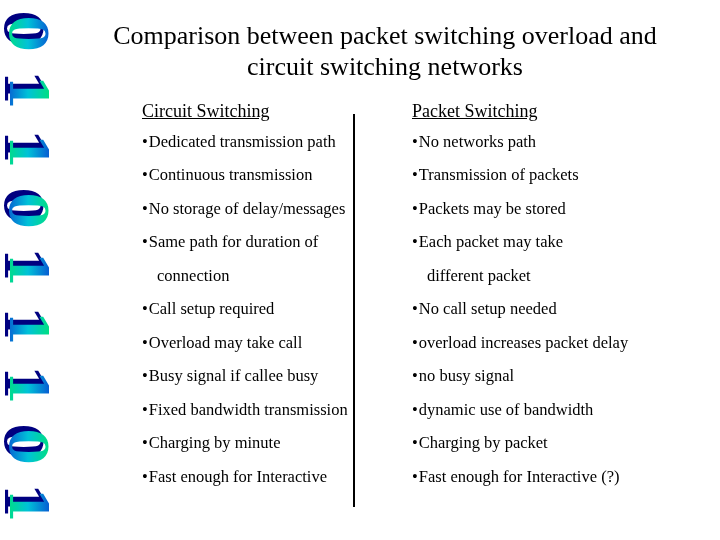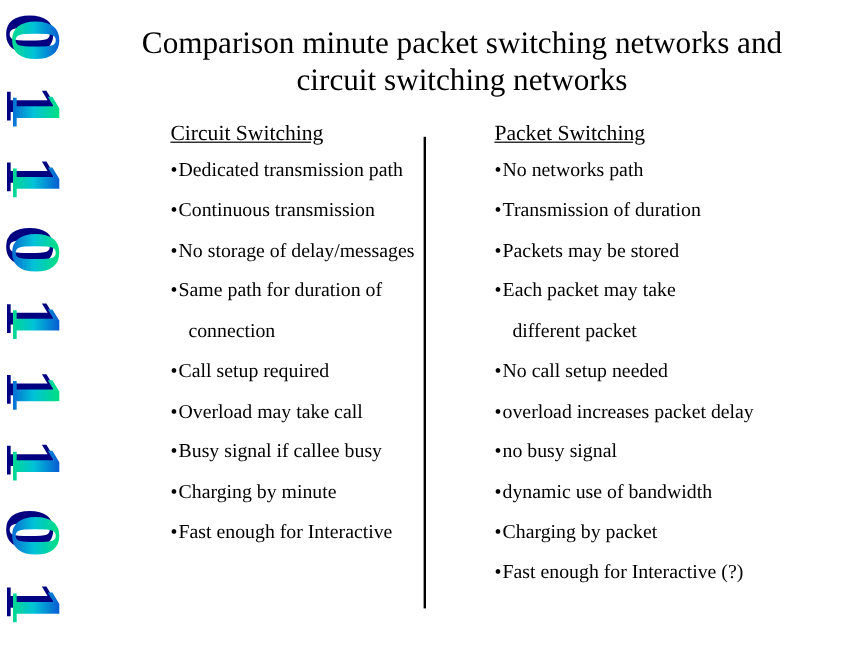--- a/index.html
+++ b/index.html
@@ -85,47 +85,48 @@
         <span class="glyph shadow">0</span>
         <span class="glyph face alt">0</span>
       </div>
       <div class="digit">
         <span class="glyph shadow">1</span>
         <span class="glyph face">1</span>
       </div>
     </div>
 
   <div class="title">
-    <div>Comparison minute packet switching networks and</div>
+    <div>Comparison between packet switching overload and</div>
     <div>circuit switching networks</div>
   </div>
 
   <div class="divider"></div>
 
   <div class="col left">
     <div class="col-header">Circuit Switching</div>
     <div class="rows">
         <div class="line"><span class="bullet">•</span><span>Dedicated transmission path</span></div>
         <div class="line"><span class="bullet">•</span><span>Continuous transmission</span></div>
         <div class="line"><span class="bullet">•</span><span>No storage of delay/messages</span></div>
         <div class="line"><span class="bullet">•</span><span class="u">Same path</span><span> for duration of</span></div>
         <div class="line cont"><span>connection</span></div>
         <div class="line"><span class="bullet">•</span><span>Call setup required</span></div>
         <div class="line"><span class="bullet">•</span><span>Overload may take call</span></div>
         <div class="line"><span class="bullet">•</span><span>Busy signal if callee busy</span></div>
+        <div class="line"><span class="bullet">•</span><span>Fixed bandwidth transmission</span></div>
         <div class="line"><span class="bullet">•</span><span>Charging by minute</span></div>
         <div class="line"><span class="bullet">•</span><span>Fast enough for Interactive</span></div>
       </div>
   </div>
 
   <div class="col right">
     <div class="col-header">Packet Switching</div>
     <div class="rows">
         <div class="line"><span class="bullet">•</span><span>No networks path</span></div>
-        <div class="line"><span class="bullet">•</span><span>Transmission of duration</span></div>
+        <div class="line"><span class="bullet">•</span><span>Transmission of packets</span></div>
         <div class="line"><span class="bullet">•</span><span>Packets may be stored</span></div>
         <div class="line"><span class="bullet">•</span><span>Each packet may take</span></div>
         <div class="line cont"><span class="u">different</span><span> packet</span></div>
         <div class="line"><span class="bullet">•</span><span>No call setup needed</span></div>
         <div class="line"><span class="bullet">•</span><span>overload increases packet delay</span></div>
         <div class="line"><span class="bullet">•</span><span>no busy signal</span></div>
         <div class="line"><span class="bullet">•</span><span>dynamic use of bandwidth</span></div>
         <div class="line"><span class="bullet">•</span><span>Charging by packet</span></div>
         <div class="line"><span class="bullet">•</span><span>Fast enough for Interactive (?)</span></div>
       </div>

